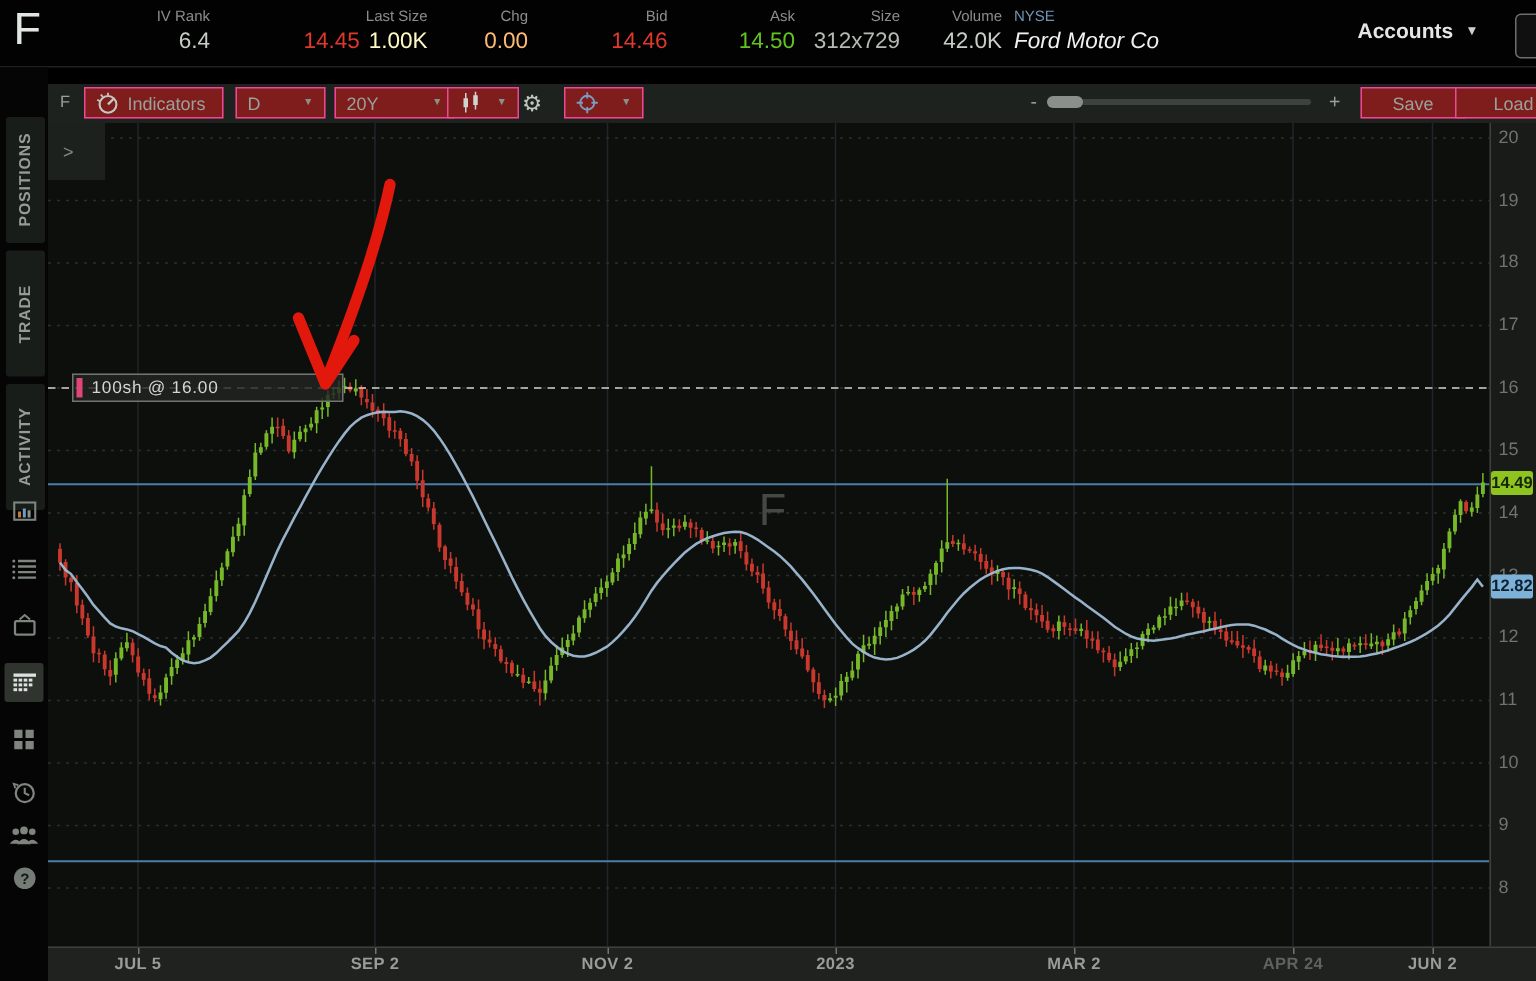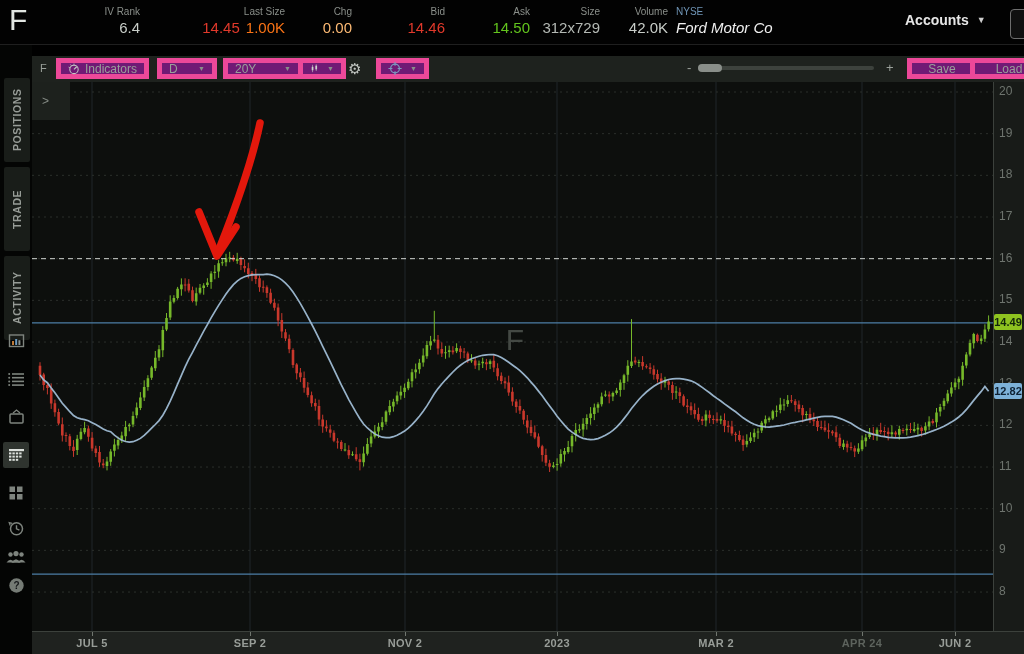--- a/index.html
+++ b/index.html
@@ -11,21 +11,21 @@
   .qf .lbl{display:block;font-size:10px;line-height:12px;color:#8a8f8a;}
   .qf .val{display:block;font-size:15px;line-height:20px;color:#c8cdc8;white-space:nowrap;}
   .qf .val span{margin-left:6px;}
   .nyse{text-align:left;}
   .accounts{position:absolute;left:905px;top:12px;width:100px;display:flex;align-items:center;gap:8px;color:#e6e6e6;font-size:14px;font-weight:bold;cursor:pointer;}
   .accounts .car{font-size:9px;color:#cfcfcf;}
   .cutbtn{position:absolute;left:1010px;top:9px;width:28px;height:28px;border:1px solid #6e6e6e;border-radius:4px;background:#101010;}
   
   .toolbar{position:absolute;left:32px;top:56px;width:992px;height:26px;background:#1e221e;}
   .tlabel{position:absolute;left:8px;top:6px;font-size:11px;color:#9aa09a;}
-  .tbtn{position:absolute;top:2px;height:21px;box-sizing:border-box;background:#701a75;border:5px solid #ec4899;color:#9aa09a;font-size:12px;display:flex;align-items:center;padding:0 7px;cursor:pointer;white-space:nowrap;}
+  .tbtn{position:absolute;top:2px;height:21px;box-sizing:border-box;background:#7f1d1d;border:1px solid #ec4899;color:#9aa09a;font-size:12px;display:flex;align-items:center;padding:0 7px;cursor:pointer;white-space:nowrap;}
   .tbtn .car{margin-left:auto;font-size:7px;color:#8a8f8a;padding-left:8px;}
   .nobord{border:none;background:transparent;}
   .zminus,.zplus{position:absolute;top:4px;font-size:13px;color:#9aa09a;cursor:pointer;}
   .ztrack{position:absolute;top:10px;height:4px;background:#3d423d;border-radius:2px;cursor:pointer;}
   .zhandle{position:absolute;left:0;top:-2px;width:24px;height:8px;background:#8a8f8a;border-radius:4px;cursor:grab;}
   
   .sidebar{position:absolute;left:0;top:45px;width:32px;height:609px;background:#040504;}
   .vtab{position:absolute;left:4px;width:26px;height:84px;background:#191d19;color:#979c97;font-size:10.5px;font-weight:bold;letter-spacing:.6px;display:flex;align-items:center;justify-content:center;writing-mode:vertical-rl;transform:rotate(180deg);cursor:pointer;border-radius:2px;}
   .sic{position:absolute;left:3px;width:26px;height:26px;display:flex;align-items:center;justify-content:center;cursor:pointer;border-radius:2px;}
   .sic.sel{background:#2f342f;}
@@ -51,21 +51,21 @@
 
 <div class="topbar">
   <div class="bigsym">F</div>
   <div id="quote-fields">
       <div class="qf" style="left: 60px; width: 80px;">
         <span class="lbl">IV Rank</span>
         <span class="val" style="color: rgb(200, 205, 200);">6.4</span>
       </div>
       <div class="qf" style="left: 160px; width: 125px;">
         <span class="lbl">Last Size</span>
-        <span class="val" style="color: rgb(224, 57, 43);">14.45<span style="color: #f97316;">1.00K</span></span>
+        <span class="val" style="color: rgb(224, 57, 43);">14.45<span style="color: #fef9c3;">1.00K</span></span>
       </div>
       <div class="qf" style="left: 292px; width: 60px;">
         <span class="lbl">Chg</span>
         <span class="val" style="color: #fdba74;">0.00</span>
       </div>
       <div class="qf" style="left: 385px; width: 60px;">
         <span class="lbl">Bid</span>
         <span class="val" style="color: rgb(224, 57, 43);">14.46</span>
       </div>
       <div class="qf" style="left: 470px; width: 60px;">
@@ -285,20 +285,24 @@
         <line x1="0" y1="492.12190000000004" x2="961" y2="492.12190000000004" stroke="#4d7ea6" stroke-width="1.3"></line>
         <text x="483" y="268" text-anchor="middle" font-size="30" font-family="Liberation Sans, sans-serif" fill="#4a504a" opacity="0.9">F</text>
         <path d="M45.2,352.9V373.0M48.9,346.1V358.4M52.6,339.8V352.3M75.0,374.8V388.4M78.7,367.1V383.8M82.4,356.8V374.5M86.1,354.7V367.3M89.8,349.7V361.0M93.6,338.9V359.8M97.3,341.2V349.3M101.0,329.5V345.2M104.7,320.5V336.3M108.4,310.1V328.1M112.2,298.3V319.0M115.9,293.2V308.7M119.6,283.9V297.9M123.3,269.0V289.0M127.0,263.1V278.9M130.8,244.1V275.1M134.5,231.0V249.1M138.2,213.3V238.0M141.9,213.2V221.4M145.6,204.9V217.6M149.4,196.4V213.7M164.2,205.6V223.6M168.0,202.0V212.4M171.7,201.2V212.7M175.4,196.2V205.0M179.1,189.2V206.8M182.8,183.1V197.3M186.6,178.1V195.8M190.3,176.3V183.8M194.0,171.8V184.3M197.7,169.8V180.2M205.2,170.8V181.8M313.0,361.1V369.4M320.5,369.4V374.0M331.6,364.5V384.5M335.4,356.1V373.5M339.1,348.2V365.2M342.8,343.2V356.5M346.5,340.8V356.0M350.2,334.9V348.2M354.0,328.3V342.6M357.7,318.2V333.2M361.4,316.8V329.6M365.1,309.4V322.4M368.8,303.7V317.6M372.6,301.6V315.9M376.3,296.7V308.2M380.0,286.9V305.4M383.7,281.6V296.5M387.4,276.9V291.7M391.2,266.4V284.7M394.9,258.9V276.8M398.6,253.9V267.9M402.3,228.8V260.4M413.5,263.9V276.8M417.2,263.6V275.5M424.6,261.3V271.1M439.5,272.2V280.8M447.0,278.6V288.3M450.7,275.7V286.0M458.1,277.4V287.1M521.4,380.0V386.3M525.1,376.3V388.7M528.8,367.3V384.6M532.5,366.0V379.6M536.2,358.9V371.7M540.0,351.8V370.4M543.7,341.1V359.5M547.4,342.3V350.9M551.1,336.2V354.6M554.8,332.3V347.6M558.6,325.1V342.7M562.3,321.6V338.1M566.0,320.3V330.7M569.7,310.6V324.5M573.4,308.6V315.0M580.9,309.6V319.1M584.6,305.9V312.7M588.3,297.5V314.6M592.0,291.8V307.8M595.8,278.2V299.6M599.5,237.1V286.0M606.9,277.7V285.1M633.0,294.8V305.5M644.1,304.2V317.0M673.9,328.3V344.4M688.8,333.6V342.2M714.8,352.3V365.3M718.5,350.2V360.9M722.2,346.7V360.0M726.0,346.2V356.9M729.7,338.9V351.0M733.4,333.5V346.2M737.1,334.6V340.3M740.8,327.8V338.1M744.6,323.5V334.8M748.3,315.8V331.3M752.0,316.9V328.6M755.7,313.1V324.8M774.3,329.2V337.8M811.5,357.8V367.8M826.4,361.2V371.9M830.1,353.5V369.2M833.8,352.0V364.7M837.6,346.0V356.9M845.0,345.4V358.7M859.9,343.4V355.0M867.3,343.7V357.6M874.8,342.4V353.4M882.2,340.1V350.6M885.9,341.7V353.3M893.4,340.3V352.5M897.1,334.3V348.3M904.5,326.0V345.4M908.2,321.9V334.4M912.0,316.2V327.7M915.7,307.9V321.5M919.4,300.1V314.7M923.1,296.3V308.1M926.8,294.5V307.2M930.6,280.0V303.7M934.3,270.1V286.3M938.0,257.5V274.4M941.7,250.8V266.5M949.2,252.8V262.3M952.9,242.3V260.0M956.6,233.4V249.5" stroke="#76b82a" stroke-width="1" fill="none"></path>
         <path d="M8.0,280.2V298.5M11.7,290.8V308.4M15.4,301.3V312.4M19.2,301.6V326.9M22.9,317.6V334.7M26.6,326.7V343.3M30.3,335.5V359.5M34.0,350.4V360.0M37.8,351.9V368.4M41.5,358.1V374.9M56.4,343.6V359.7M60.1,350.1V369.2M63.8,363.7V375.1M67.5,364.0V384.9M71.2,377.0V386.2M153.1,196.3V209.4M156.8,197.1V210.6M160.5,204.6V220.4M201.4,173.0V179.6M208.9,174.7V188.1M212.6,177.3V190.3M216.3,180.7V196.4M220.0,189.0V199.2M223.8,186.9V201.9M227.5,193.5V209.8M231.2,198.5V210.5M234.9,203.4V215.8M238.6,206.7V222.2M242.4,216.7V228.6M246.1,221.5V244.2M249.8,231.1V256.0M253.5,247.1V259.0M257.2,252.6V271.2M261.0,266.3V285.9M264.7,281.1V297.5M268.4,286.0V300.1M272.1,289.5V310.7M275.8,300.1V315.4M279.6,309.6V324.8M283.3,316.7V328.7M287.0,317.7V343.9M290.7,332.7V350.8M294.4,338.2V349.7M298.2,342.8V355.6M301.9,348.3V360.2M305.6,356.1V366.6M309.3,358.2V369.1M316.8,363.3V376.9M324.2,365.2V379.2M327.9,371.7V388.4M406.0,253.0V272.5M409.8,260.4V275.0M420.9,264.2V272.5M428.4,263.8V276.7M432.1,266.0V276.1M435.8,269.6V281.1M443.2,275.4V286.9M454.4,276.9V288.2M461.8,272.3V290.1M465.6,281.3V298.4M469.3,290.4V302.1M473.0,295.3V306.7M476.7,293.7V313.8M480.4,305.3V323.8M484.2,317.1V330.8M487.9,317.5V332.0M491.6,327.1V342.4M495.3,333.0V351.4M499.0,338.1V354.2M502.8,343.4V357.2M506.5,351.4V366.2M510.2,362.8V379.6M513.9,366.7V384.1M517.6,377.8V390.0M577.2,309.4V321.3M603.2,274.7V282.7M610.6,274.1V287.8M614.4,282.3V286.6M618.1,281.1V291.7M621.8,283.4V297.6M625.5,287.7V300.6M629.2,291.2V307.8M636.7,297.7V308.2M640.4,299.6V317.8M647.8,305.7V321.0M651.6,312.4V324.8M655.3,317.0V331.3M659.0,320.3V333.1M662.7,321.4V336.6M666.4,325.7V339.8M670.2,334.3V343.1M677.6,328.4V341.3M681.3,333.3V342.1M685.0,330.4V340.8M692.5,331.4V350.2M696.2,338.9V350.5M699.9,338.8V353.7M703.6,349.8V359.6M707.4,348.7V359.6M711.1,353.6V368.9M759.4,313.0V321.1M763.2,317.1V329.6M766.9,318.5V330.4M770.6,323.1V340.3M778.0,325.8V341.1M781.8,330.6V344.0M785.5,335.6V349.1M789.2,338.7V347.7M792.9,338.6V350.1M796.6,341.3V356.7M800.4,348.0V353.7M804.1,344.3V359.9M807.8,351.8V366.1M815.2,358.7V370.3M819.0,360.3V368.4M822.7,363.6V375.1M841.3,345.0V358.0M848.7,340.8V352.1M852.4,344.7V355.1M856.2,345.6V358.4M863.6,348.8V355.1M871.0,346.1V351.4M878.5,340.9V351.0M889.6,344.5V354.6M900.8,336.9V342.5M945.4,251.5V260.5" stroke="#c9382c" stroke-width="1" fill="none"></path>
         <path d="M43.9,356.8h2.6v11.1h-2.6zM47.6,349.7h2.6v7.3h-2.6zM51.3,346.1h2.6v4.1h-2.6zM73.7,379.6h2.6v4.5h-2.6zM77.4,369.6h2.6v10.2h-2.6zM81.1,362.6h2.6v6.2h-2.6zM84.8,357.9h2.6v5.5h-2.6zM88.5,353.5h2.6v5.1h-2.6zM92.3,344.9h2.6v9.4h-2.6zM96.0,342.8h2.6v1.5h-2.6zM99.7,334.0h2.6v8.6h-2.6zM103.4,325.4h2.6v7.9h-2.6zM107.1,315.5h2.6v10.5h-2.6zM110.9,304.9h2.6v10.5h-2.6zM114.6,296.3h2.6v8.6h-2.6zM118.3,285.5h2.6v10.2h-2.6zM122.0,275.8h2.6v10.4h-2.6zM125.7,267.2h2.6v8.2h-2.6zM129.5,248.1h2.6v20.2h-2.6zM133.2,236.0h2.6v11.4h-2.6zM136.9,219.6h2.6v16.0h-2.6zM140.6,216.1h2.6v3.7h-2.6zM144.3,206.8h2.6v9.1h-2.6zM148.1,202.5h2.6v4.7h-2.6zM162.9,211.2h2.6v8.3h-2.6zM166.7,205.8h2.6v5.0h-2.6zM170.4,203.6h2.6v2.5h-2.6zM174.1,200.5h2.6v2.5h-2.6zM177.8,191.5h2.6v8.6h-2.6zM181.5,189.7h2.6v1.3h-2.6zM185.3,181.2h2.6v8.2h-2.6zM189.0,180.2h2.6v1.0h-2.6zM192.7,176.3h2.6v3.9h-2.6zM196.4,175.4h2.6v1.0h-2.6zM203.9,176.8h2.6v2.2h-2.6zM311.7,367.4h2.6v1.0h-2.6zM319.2,372.3h2.6v1.0h-2.6zM330.3,371.6h2.6v8.6h-2.6zM334.1,361.9h2.6v9.8h-2.6zM337.8,354.6h2.6v6.8h-2.6zM341.5,349.6h2.6v5.0h-2.6zM345.2,344.7h2.6v4.7h-2.6zM348.9,340.3h2.6v4.7h-2.6zM352.7,329.6h2.6v10.1h-2.6zM356.4,324.1h2.6v6.1h-2.6zM360.1,319.8h2.6v4.7h-2.6zM363.8,313.6h2.6v5.7h-2.6zM367.5,309.7h2.6v3.7h-2.6zM371.3,305.7h2.6v4.3h-2.6zM375.0,299.7h2.6v6.6h-2.6zM378.7,290.3h2.6v9.0h-2.6zM382.4,287.6h2.6v2.6h-2.6zM386.1,280.7h2.6v6.6h-2.6zM389.9,273.4h2.6v7.2h-2.6zM393.6,263.0h2.6v11.2h-2.6zM397.3,259.2h2.6v4.4h-2.6zM401.0,257.5h2.6v1.3h-2.6zM412.2,270.2h2.6v1.0h-2.6zM415.9,268.3h2.6v1.6h-2.6zM423.3,265.9h2.6v3.3h-2.6zM438.2,278.2h2.6v1.0h-2.6zM445.7,281.8h2.6v1.0h-2.6zM449.4,279.7h2.6v1.6h-2.6zM456.8,279.3h2.6v2.6h-2.6zM520.1,383.5h2.6v1.5h-2.6zM523.8,381.9h2.6v1.2h-2.6zM527.5,372.0h2.6v9.6h-2.6zM531.2,369.1h2.6v3.5h-2.6zM534.9,365.0h2.6v4.9h-2.6zM538.7,353.9h2.6v10.4h-2.6zM542.4,348.1h2.6v5.0h-2.6zM546.1,347.2h2.6v1.3h-2.6zM549.8,341.8h2.6v5.7h-2.6zM553.5,336.1h2.6v5.9h-2.6zM557.3,331.4h2.6v4.7h-2.6zM561.0,325.4h2.6v6.6h-2.6zM564.7,322.3h2.6v3.4h-2.6zM568.4,314.4h2.6v7.9h-2.6zM572.1,312.6h2.6v1.1h-2.6zM579.6,311.1h2.6v3.5h-2.6zM583.3,308.6h2.6v2.3h-2.6zM587.0,300.5h2.6v7.5h-2.6zM590.7,293.3h2.6v7.8h-2.6zM594.5,283.7h2.6v9.0h-2.6zM598.2,279.5h2.6v4.4h-2.6zM605.6,279.9h2.6v1.0h-2.6zM631.7,298.7h2.6v2.0h-2.6zM642.8,309.5h2.6v1.1h-2.6zM672.6,332.4h2.6v6.2h-2.6zM687.5,337.2h2.6v1.4h-2.6zM713.5,359.1h2.6v3.5h-2.6zM717.2,355.5h2.6v3.5h-2.6zM720.9,350.8h2.6v4.5h-2.6zM724.7,349.6h2.6v1.0h-2.6zM728.4,340.7h2.6v7.9h-2.6zM732.1,337.2h2.6v4.2h-2.6zM735.8,336.3h2.6v1.6h-2.6zM739.5,329.2h2.6v7.3h-2.6zM743.3,328.8h2.6v1.0h-2.6zM747.0,322.4h2.6v5.5h-2.6zM750.7,322.5h2.6v1.0h-2.6zM754.4,318.3h2.6v3.7h-2.6zM773.0,332.1h2.6v1.0h-2.6zM810.2,361.6h2.6v3.4h-2.6zM825.1,366.5h2.6v3.3h-2.6zM828.8,358.2h2.6v9.1h-2.6zM832.5,355.4h2.6v3.8h-2.6zM836.3,352.0h2.6v2.9h-2.6zM843.7,347.8h2.6v5.7h-2.6zM858.6,350.2h2.6v2.0h-2.6zM866.0,346.9h2.6v5.8h-2.6zM873.5,346.8h2.6v1.4h-2.6zM880.9,347.0h2.6v1.9h-2.6zM884.6,345.8h2.6v1.7h-2.6zM892.1,344.2h2.6v4.2h-2.6zM895.8,339.5h2.6v4.9h-2.6zM903.2,330.4h2.6v9.9h-2.6zM906.9,324.9h2.6v4.6h-2.6zM910.7,318.7h2.6v5.3h-2.6zM914.4,311.6h2.6v7.6h-2.6zM918.1,305.4h2.6v6.1h-2.6zM921.8,300.6h2.6v4.6h-2.6zM925.5,296.7h2.6v3.6h-2.6zM929.3,283.8h2.6v13.9h-2.6zM933.0,272.4h2.6v11.1h-2.6zM936.7,261.1h2.6v11.3h-2.6zM940.4,252.1h2.6v9.2h-2.6zM947.9,256.4h2.6v2.7h-2.6zM951.6,247.6h2.6v9.1h-2.6zM955.3,239.6h2.6v7.7h-2.6z" fill="#76b82a"></path>
         <path d="M6.7,283.8h2.6v9.2h-2.6zM10.4,292.6h2.6v10.4h-2.6zM14.1,303.1h2.6v3.0h-2.6zM17.9,306.6h2.6v15.0h-2.6zM21.6,321.2h2.6v9.1h-2.6zM25.3,330.0h2.6v11.6h-2.6zM29.0,342.3h2.6v11.2h-2.6zM32.7,353.1h2.6v1.0h-2.6zM36.5,354.3h2.6v9.8h-2.6zM40.2,364.7h2.6v4.3h-2.6zM55.1,346.5h2.6v8.3h-2.6zM58.8,355.7h2.6v10.7h-2.6zM62.5,366.6h2.6v4.5h-2.6zM66.2,370.1h2.6v10.4h-2.6zM69.9,381.5h2.6v1.8h-2.6zM151.8,202.5h2.6v1.0h-2.6zM155.5,201.8h2.6v6.8h-2.6zM159.2,208.3h2.6v10.7h-2.6zM200.1,175.6h2.6v2.7h-2.6zM207.6,176.2h2.6v6.8h-2.6zM211.3,184.0h2.6v2.2h-2.6zM215.0,186.3h2.6v5.6h-2.6zM218.7,191.0h2.6v2.7h-2.6zM222.5,192.8h2.6v4.1h-2.6zM226.2,196.2h2.6v9.0h-2.6zM229.9,204.8h2.6v1.0h-2.6zM233.6,205.2h2.6v5.7h-2.6zM237.3,210.7h2.6v10.0h-2.6zM241.1,220.7h2.6v5.0h-2.6zM244.8,225.4h2.6v13.1h-2.6zM248.5,238.1h2.6v11.4h-2.6zM252.2,250.3h2.6v6.1h-2.6zM255.9,256.8h2.6v10.5h-2.6zM259.7,267.9h2.6v15.1h-2.6zM263.4,282.4h2.6v8.9h-2.6zM267.1,290.4h2.6v4.8h-2.6zM270.8,296.0h2.6v9.7h-2.6zM274.5,305.4h2.6v7.5h-2.6zM278.3,313.2h2.6v8.0h-2.6zM282.0,321.0h2.6v3.3h-2.6zM285.7,324.1h2.6v13.4h-2.6zM289.4,337.6h2.6v6.8h-2.6zM293.1,344.4h2.6v1.9h-2.6zM296.9,347.4h2.6v3.3h-2.6zM300.6,350.8h2.6v8.0h-2.6zM304.3,359.4h2.6v1.2h-2.6zM308.0,359.9h2.6v7.0h-2.6zM315.5,367.9h2.6v5.3h-2.6zM322.9,372.3h2.6v5.0h-2.6zM326.6,377.2h2.6v2.7h-2.6zM404.7,257.8h2.6v8.6h-2.6zM408.5,267.0h2.6v4.4h-2.6zM419.6,268.4h2.6v1.8h-2.6zM427.1,266.4h2.6v3.5h-2.6zM430.8,269.6h2.6v1.0h-2.6zM434.5,271.4h2.6v7.1h-2.6zM441.9,278.6h2.6v5.0h-2.6zM453.1,280.2h2.6v2.1h-2.6zM460.5,278.8h2.6v6.6h-2.6zM464.3,286.2h2.6v8.1h-2.6zM468.0,293.8h2.6v5.2h-2.6zM471.7,299.3h2.6v2.0h-2.6zM475.4,300.4h2.6v10.0h-2.6zM479.1,309.7h2.6v9.9h-2.6zM482.9,319.5h2.6v5.4h-2.6zM486.6,324.0h2.6v4.6h-2.6zM490.3,328.8h2.6v8.9h-2.6zM494.0,338.5h2.6v6.9h-2.6zM497.7,344.8h2.6v6.1h-2.6zM501.5,350.3h2.6v5.3h-2.6zM505.2,354.6h2.6v10.2h-2.6zM508.9,364.3h2.6v8.6h-2.6zM512.6,372.9h2.6v7.8h-2.6zM516.3,381.3h2.6v3.4h-2.6zM575.9,312.6h2.6v1.9h-2.6zM601.9,278.6h2.6v2.0h-2.6zM609.3,280.1h2.6v4.2h-2.6zM613.1,284.2h2.6v1.0h-2.6zM616.8,285.5h2.6v1.5h-2.6zM620.5,287.3h2.6v5.4h-2.6zM624.2,292.0h2.6v5.2h-2.6zM627.9,296.4h2.6v4.5h-2.6zM635.4,299.4h2.6v3.4h-2.6zM639.1,303.1h2.6v7.9h-2.6zM646.5,310.3h2.6v3.7h-2.6zM650.3,314.3h2.6v9.1h-2.6zM654.0,323.4h2.6v1.5h-2.6zM657.7,324.3h2.6v3.9h-2.6zM661.4,328.0h2.6v4.3h-2.6zM665.1,331.9h2.6v5.9h-2.6zM668.9,336.9h2.6v2.0h-2.6zM676.3,332.8h2.6v3.1h-2.6zM680.0,337.0h2.6v1.0h-2.6zM683.7,336.9h2.6v1.8h-2.6zM691.2,338.1h2.6v5.7h-2.6zM694.9,343.7h2.6v1.4h-2.6zM698.6,344.4h2.6v7.1h-2.6zM702.3,351.7h2.6v1.2h-2.6zM706.1,353.1h2.6v4.9h-2.6zM709.8,357.6h2.6v5.3h-2.6zM758.1,318.3h2.6v1.0h-2.6zM761.9,319.2h2.6v3.7h-2.6zM765.6,322.5h2.6v4.5h-2.6zM769.3,326.0h2.6v7.2h-2.6zM776.7,331.9h2.6v5.0h-2.6zM780.5,337.6h2.6v1.7h-2.6zM784.2,339.0h2.6v6.0h-2.6zM787.9,344.9h2.6v1.2h-2.6zM791.6,345.4h2.6v2.9h-2.6zM795.3,348.2h2.6v1.6h-2.6zM799.1,349.4h2.6v1.8h-2.6zM802.8,350.3h2.6v5.0h-2.6zM806.5,355.7h2.6v8.3h-2.6zM813.9,361.7h2.6v3.9h-2.6zM817.7,365.0h2.6v1.0h-2.6zM821.4,366.3h2.6v3.1h-2.6zM840.0,351.3h2.6v1.6h-2.6zM847.4,347.9h2.6v2.1h-2.6zM851.1,349.0h2.6v1.0h-2.6zM854.9,349.8h2.6v2.1h-2.6zM862.3,350.4h2.6v2.0h-2.6zM869.7,347.9h2.6v1.1h-2.6zM877.2,346.9h2.6v1.1h-2.6zM888.3,345.8h2.6v3.1h-2.6zM899.5,339.0h2.6v2.0h-2.6zM944.1,252.7h2.6v6.2h-2.6z" fill="#c9382c"></path>
         <polyline points="8.0,293.0 11.7,298.0 15.4,300.7 19.2,306.0 22.9,310.8 26.6,315.9 30.3,321.3 34.0,325.4 37.8,329.7 41.5,333.6 45.2,335.7 48.9,336.9 52.6,337.6 56.4,338.8 60.1,340.7 63.8,342.6 67.5,344.8 71.2,346.9 75.0,348.7 78.7,349.7 82.4,353.2 86.1,355.9 89.8,358.3 93.6,359.5 97.3,360.1 101.0,359.7 104.7,358.3 108.4,356.4 112.2,353.4 115.9,349.8 119.6,346.2 123.3,342.5 127.0,338.6 130.8,333.2 134.5,326.7 138.2,319.2 141.9,310.9 145.6,302.1 149.4,293.3 153.1,284.9 156.8,277.2 160.5,270.3 164.2,263.1 168.0,256.2 171.7,249.2 175.4,242.6 179.1,235.9 182.8,229.6 186.6,223.4 190.3,217.6 194.0,212.1 197.7,207.1 201.4,202.6 205.2,199.1 208.9,196.4 212.6,194.8 216.3,193.6 220.0,192.9 223.8,192.6 227.5,192.7 231.2,192.6 234.9,192.2 238.6,192.7 242.4,193.7 246.1,195.4 249.8,197.9 253.5,201.1 257.2,205.0 261.0,210.1 264.7,215.6 268.4,221.6 272.1,228.1 275.8,234.8 279.6,242.0 283.3,249.1 287.0,256.7 290.7,264.3 294.4,271.9 298.2,279.6 301.9,287.3 305.6,295.1 309.3,302.9 313.0,310.2 316.8,317.6 320.5,324.2 324.2,330.6 327.9,336.8 331.6,342.0 335.4,346.0 339.1,349.1 342.8,351.9 346.5,353.8 350.2,355.2 354.0,355.6 357.7,355.6 361.4,354.7 365.1,353.2 368.8,351.3 372.6,349.1 376.3,346.1 380.0,342.6 383.7,338.6 387.4,334.3 391.2,329.3 394.9,323.9 398.6,317.9 402.3,311.8 406.0,306.6 409.8,302.0 413.5,297.8 417.2,293.8 420.9,290.0 424.6,286.3 428.4,283.3 432.1,280.6 435.8,278.6 439.5,276.8 443.2,275.5 447.0,274.3 450.7,273.3 454.4,272.9 458.1,272.5 461.8,272.7 465.6,273.8 469.3,275.6 473.0,277.7 476.7,280.3 480.4,283.0 484.2,285.7 487.9,288.6 491.6,292.1 495.3,295.8 499.0,300.1 502.8,304.4 506.5,309.1 510.2,313.8 513.9,318.9 517.6,324.0 521.4,329.1 525.1,334.2 528.8,338.7 532.5,343.1 536.2,347.1 540.0,350.1 543.7,352.6 547.4,354.8 551.1,356.4 554.8,357.2 558.6,357.6 562.3,357.4 566.0,356.6 569.7,355.1 573.4,353.2 577.2,351.1 580.9,348.4 584.6,345.2 588.3,341.2 592.0,336.6 595.8,331.7 599.5,326.5 603.2,322.0 606.9,317.5 610.6,313.5 614.4,310.0 618.1,307.0 621.8,304.2 625.5,302.0 629.2,300.2 633.0,298.6 636.7,297.5 640.4,296.9 644.1,296.7 647.8,296.7 651.6,297.2 655.3,297.9 659.0,298.8 662.7,300.4 666.4,302.7 670.2,305.4 673.9,308.1 677.6,310.8 681.3,313.7 685.0,316.4 688.8,319.0 692.5,321.9 696.2,324.5 699.9,327.2 703.6,329.8 707.4,332.8 711.1,335.8 714.8,338.2 718.5,340.5 722.2,342.3 726.0,343.6 729.7,344.4 733.4,344.9 737.1,345.1 740.8,344.6 744.6,344.1 748.3,343.6 752.0,343.0 755.7,342.0 759.4,341.0 763.2,340.3 766.9,339.5 770.6,338.9 774.3,337.9 778.0,337.1 781.8,336.2 785.5,335.3 789.2,334.7 792.9,334.3 796.6,334.3 800.4,334.3 804.1,335.1 807.8,336.4 811.5,337.7 815.2,339.5 819.0,341.3 822.7,343.7 826.4,345.9 830.1,347.9 833.8,349.7 837.6,351.1 841.3,352.4 845.0,353.2 848.7,354.1 852.4,354.7 856.2,355.3 859.9,355.6 863.6,355.9 867.3,355.8 871.0,355.8 874.8,355.6 878.5,355.2 882.2,354.4 885.9,353.6 889.6,352.7 893.4,351.6 897.1,350.2 900.8,348.9 904.5,347.5 908.2,346.0 912.0,344.3 915.7,342.2 919.4,340.1 923.1,337.7 926.8,335.0 930.6,331.6 934.3,327.7 938.0,323.1 941.7,318.4 945.4,313.9 949.2,309.4 952.9,304.4 956.6,309.2" fill="none" stroke="#9fbcd4" stroke-width="1.7" opacity="0.95"></polyline>
         <line x1="0" y1="176.68" x2="961" y2="176.68" stroke="#d0d4d0" stroke-width="1" stroke-dasharray="5 4"></line>
       </svg>
     <div class="expander">&gt;</div>
+    <div class="orderlbl">
+      <div class="orderbar"></div>
+      <span class="ordertext">100sh @ 16.00</span>
+    </div>
     <svg id="arrowsvg" width="961" height="549">
         <path d="M228,41 C220,80 204,125 186,170" stroke="#e3180c" stroke-width="7.5" fill="none" stroke-linecap="round" stroke-linejoin="round"></path>
         <path d="M167,130 L185,174 L204,145" stroke="#e3180c" stroke-width="7.5" fill="none" stroke-linecap="round" stroke-linejoin="round"></path>
       </svg>
   </div>
   <div class="raxis" id="raxis">
       <div class="ral" style="top: 502.04px;">8</div>
       <div class="ral" style="top: 460.37px;">9</div>
       <div class="ral" style="top: 418.7px;">10</div>
       <div class="ral" style="top: 377.03px;">11</div>

